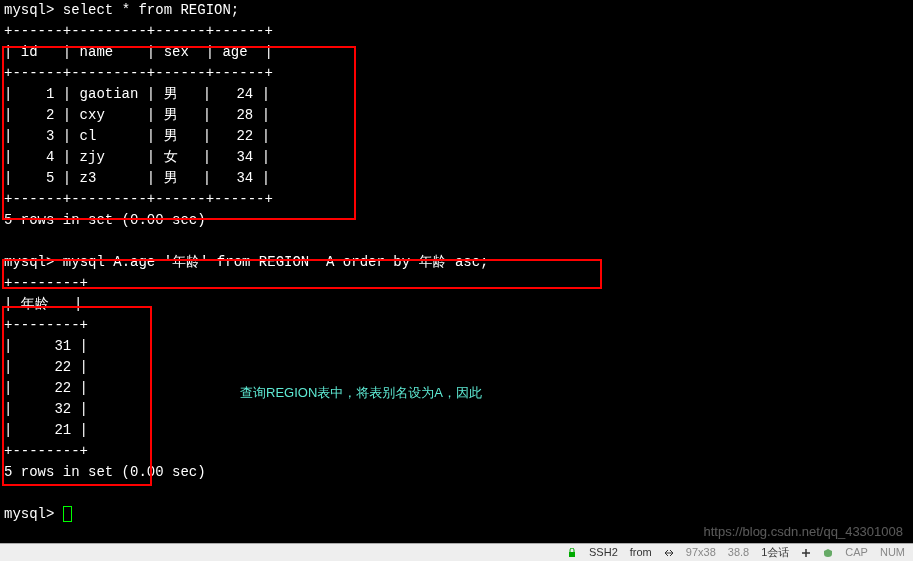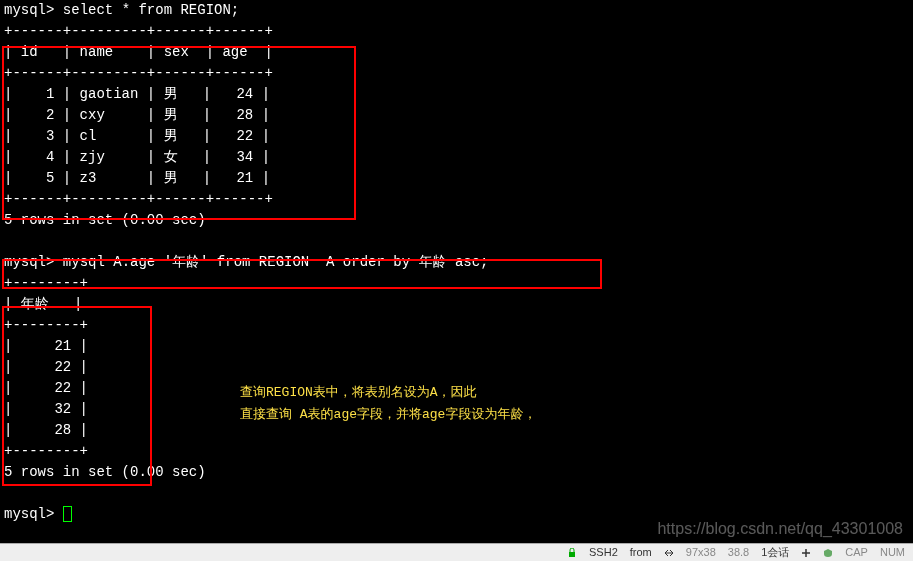--- a/index.html
+++ b/index.html
@@ -13,65 +13,64 @@
       height: 561px;
       padding: 0 4px;
       position: relative;
       overflow: hidden;
     }
     .line { white-space: pre; }
     .red-box { border: 2px solid #f00; display: inline-block; }
     .box1 { position: absolute; top: 46px; left: 2px; width: 354px; height: 174px; }
     .box2 { position: absolute; top: 259px; left: 2px; width: 600px; height: 30px; }
     .box3 { position: absolute; top: 306px; left: 2px; width: 150px; height: 180px; }
-    .annotation { position: absolute; color: #fde047; font-family: Liberation Mono, monospace; font-size: 13px; line-height: 1.7; }
+    .annotation { position: absolute; color: #5eead4; font-family: Liberation Sans, sans-serif; font-size: 13px; line-height: 1.7; }
     .ann1 { top: 382px; left: 240px; }
     .cursor { display: inline-block; width: 9px; height: 16px; border: 1px solid #0f0; vertical-align: middle; }
-    .watermark { position: absolute; right: 10px; bottom: 20px; color: rgba(255,255,255,0.35); font-family: sans-serif; font-size: 16px; }
+    .watermark { position: absolute; right: 10px; bottom: 20px; color: rgba(255,255,255,0.35); font-family: sans-serif; font-size: 13px; }
     .statusbar { position: absolute; bottom: 0; left: 0; right: 0; height: 18px; background: #eee; color: #333; font-family: sans-serif; font-size: 11px; display: flex; justify-content: flex-end; align-items: center; gap: 12px; padding-right: 8px; border-top: 1px solid #aaa; }
     .statusbar span svg { vertical-align: middle; }
     .lock-green { color: #0a0; }
     .dim { color: #888; }
   </style>
 </head>
 <body>
 
 <div class="line"><span>mysql&gt;</span> <span>select * from REGION;</span></div>
 <div class="line">+------+---------+------+------+</div>
 <div class="line">| id   | name    | sex  | age  |</div>
 <div class="line">+------+---------+------+------+</div>
 <div class="line">|    1 | gaotian | 男   |   24 |</div>
 <div class="line">|    2 | cxy     | 男   |   28 |</div>
 <div class="line">|    3 | cl      | 男   |   22 |</div>
 <div class="line">|    4 | zjy     | 女   |   34 |</div>
-<div class="line">|    5 | z3      | 男   |   21 |</div>
+<div class="line">|    5 | z3      | 男   |   34 |</div>
 <div class="line">+------+---------+------+------+</div>
 <div class="line">5 rows in set (0.00 sec)</div>
 <div class="line">&nbsp;</div>
 <div class="line"><span>mysql&gt;</span> <span>mysql A.age '年龄' from REGION  A order by 年龄 asc;</span></div>
 <div class="line">+--------+</div>
 <div class="line">| 年龄   |</div>
 <div class="line">+--------+</div>
-<div class="line">|     21 |</div>
+<div class="line">|     31 |</div>
 <div class="line">|     22 |</div>
 <div class="line">|     22 |</div>
 <div class="line">|     32 |</div>
-<div class="line">|     28 |</div>
+<div class="line">|     21 |</div>
 <div class="line">+--------+</div>
 <div class="line">5 rows in set (0.00 sec)</div>
 <div class="line">&nbsp;</div>
 <div class="line"><span>mysql&gt;</span> <span class="cursor"></span></div>
 
 <div class="red-box box1"></div>
 <div class="red-box box2"></div>
 <div class="red-box box3"></div>
 
 <div class="annotation ann1">
   <div>查询REGION表中，将表别名设为A，因此</div>
-  <div>直接查询 A表的age字段，并将age字段设为年龄，</div>
 </div>
 
 <div class="watermark">https://blog.csdn.net/qq_43301008</div>
 
 <div class="statusbar">
   <span class="lock-green">
     <svg width="10" height="10" viewBox="0 0 10 10">
         <rect x="2" y="4" width="6" height="5" fill="#0a0"></rect>
         <path d="M3 4 V2 a2 2 0 0 1 4 0 V4" stroke="#0a0" fill="none" stroke-width="1"></path>
       </svg>

